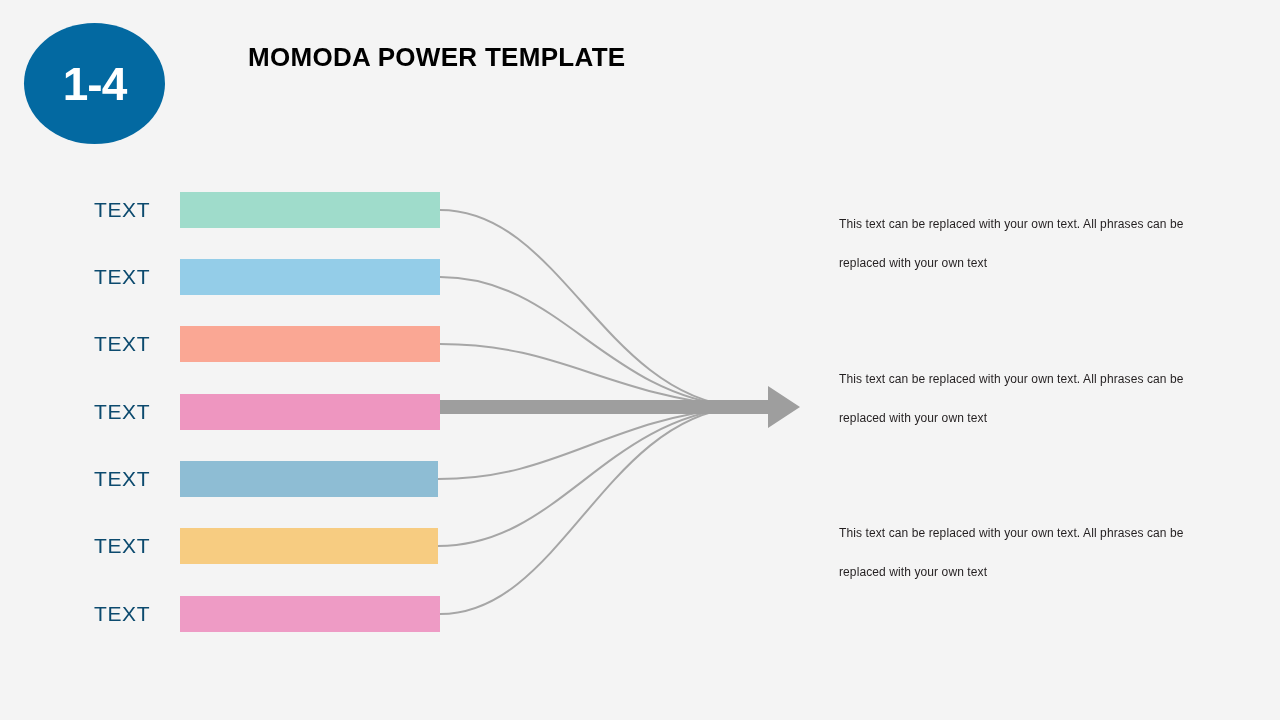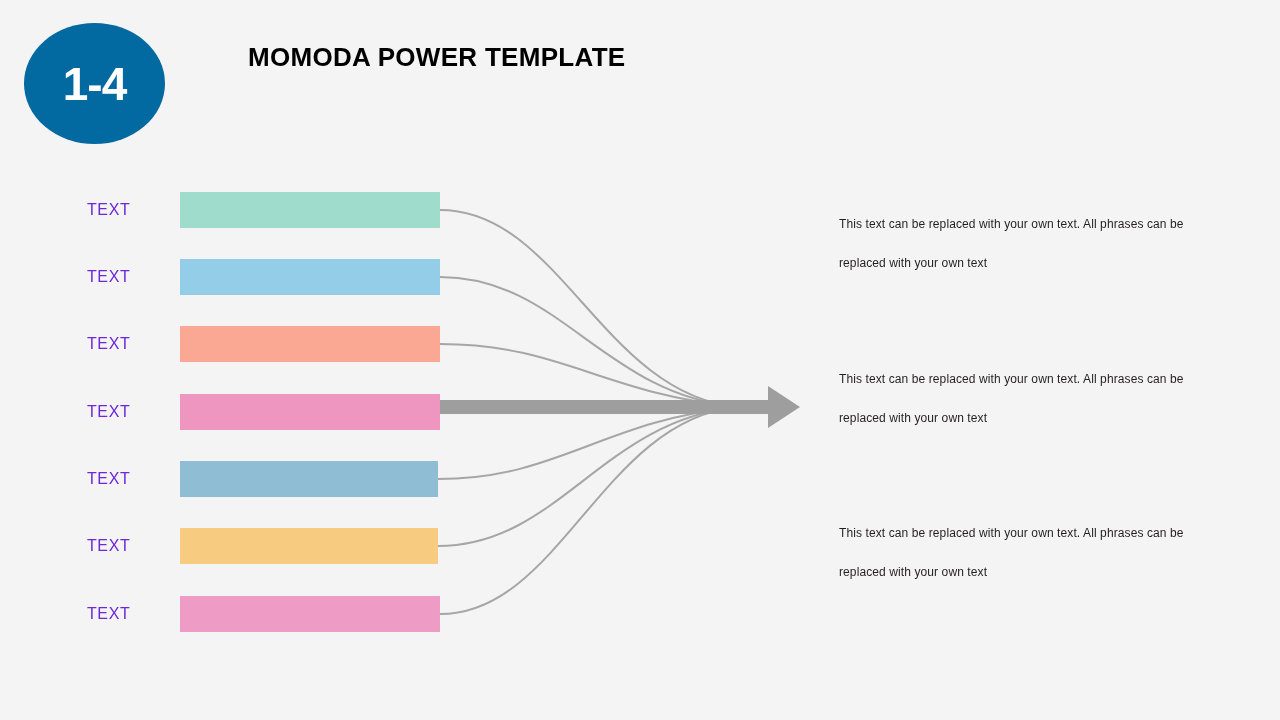--- a/index.html
+++ b/index.html
@@ -64,27 +64,27 @@
   }
 
   
   .row {
     position: absolute;
     left: 0;
     height: 36px;
   }
   .row-label {
     position: absolute;
-    left: 87px;
+    left: 94px;
     top: 0;
     width: 80px;
     height: 36px;
     line-height: 36px;
-    font-size: 16px;
-    color: #6d28d9;
+    font-size: 21px;
+    color: #0c4a6e;
     letter-spacing: 0.6px;
   }
   .row-bar {
     position: absolute;
     left: 180px;
     top: 0;
     height: 36px;
   }
 
   

